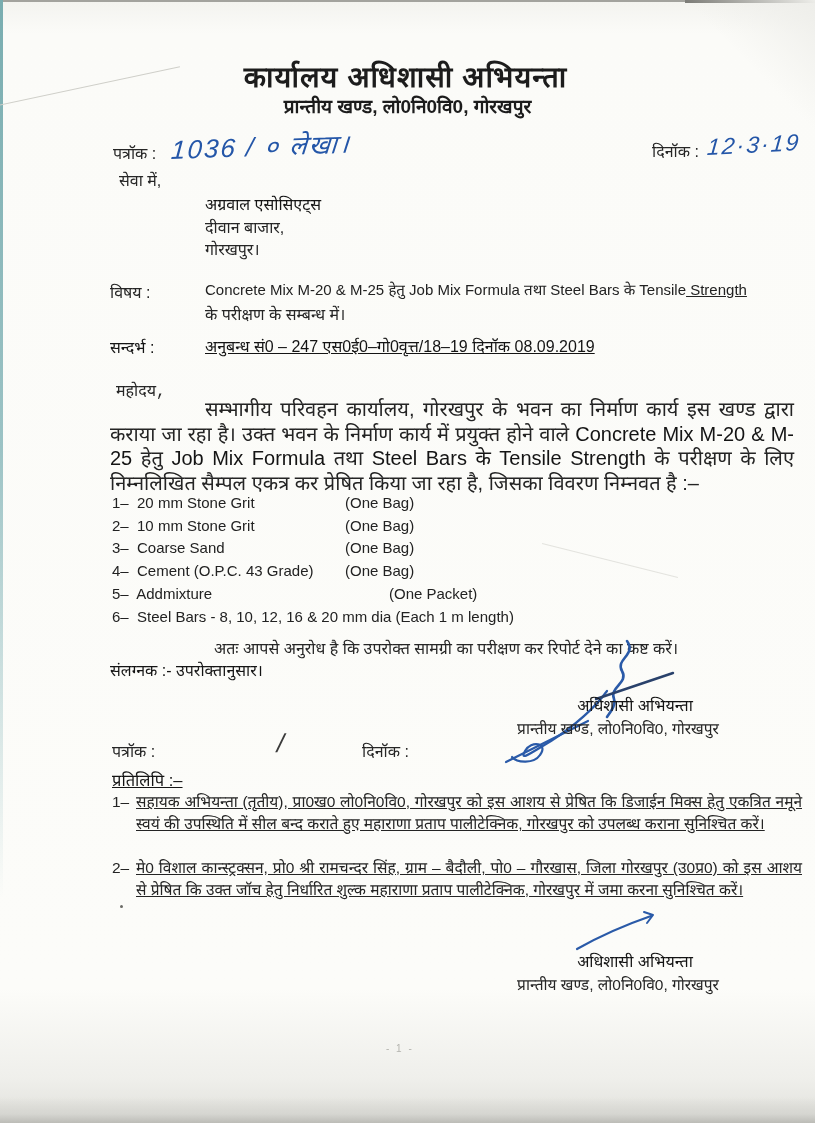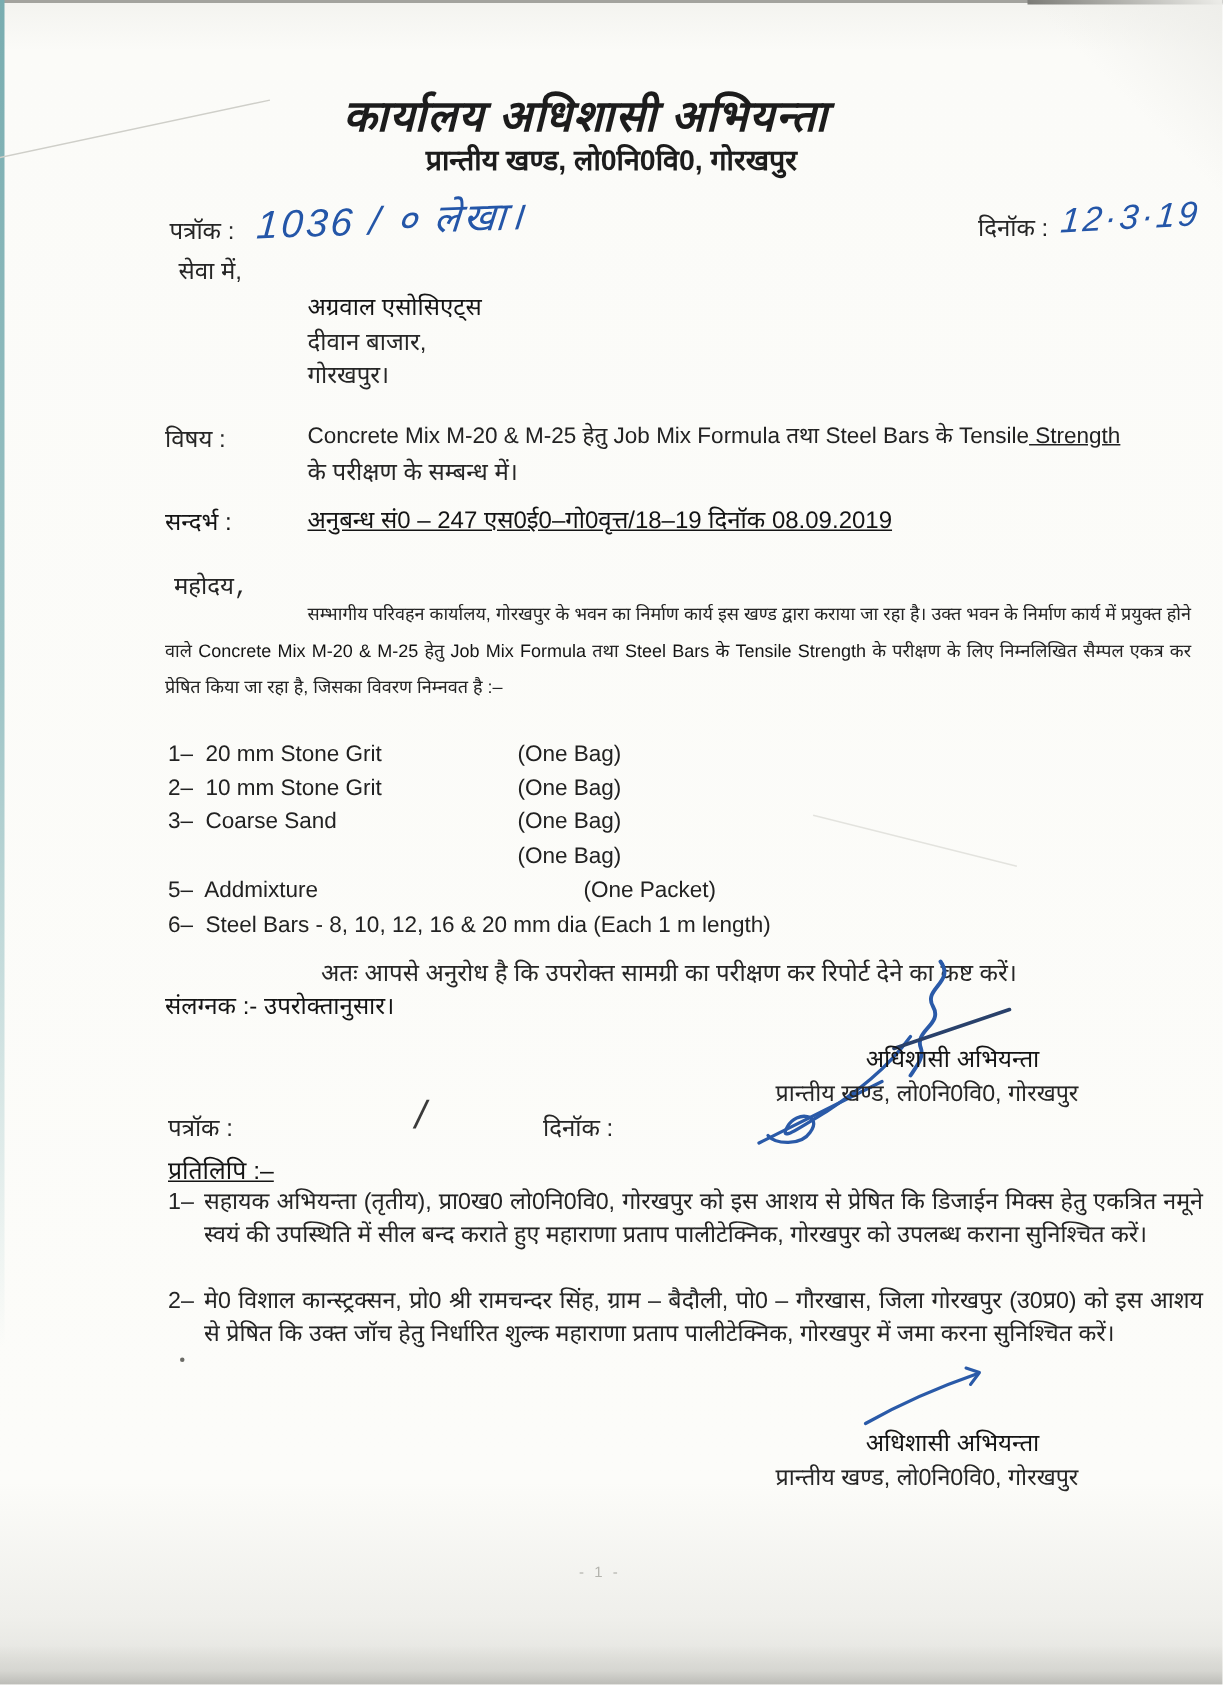--- a/index.html
+++ b/index.html
@@ -23,26 +23,26 @@
   .hand{
     color:#2456a8;font-size:26px;font-style:italic;letter-spacing:2px;
     transform:rotate(-2deg) skewX(-6deg);transform-origin:left bottom;
   }
   .hand-date{
     color:#2456a8;font-size:23px;font-style:italic;letter-spacing:2px;
     transform:rotate(-3deg) skewX(-8deg);transform-origin:left bottom;
   }
   .eng{font-size:15px;color:#222;}
   .para{
-    width:684px;font-size:12px;line-height:24.5px;text-align:justify;
+    width:684px;font-size:20px;line-height:24.5px;text-align:justify;
     text-indent:95px;color:#242424;
   }
   .copyitem{display:flex;width:690px;font-size:15.5px;line-height:21.5px;color:#242424;}
   .copyitem .n{flex:0 0 24px;font-weight:400;}
-  .copyitem .t{flex:1;text-align:justify;}
+  .copyitem .t{flex:1;text-align:justify;text-decoration:underline;}
   .sig-center{text-align:center;}
   .edge-top{left:0;top:0;width:815px;height:2px;background:#a3a39e;}
   .edge-top-dark{right:0;top:0;width:130px;height:3px;background:#7d7d78;}
   .edge-left{left:0;top:0;width:3px;height:100%;
     background:linear-gradient(180deg,#79adb0 0%,#9cc3c5 40%,rgba(156,195,197,0) 80%);}
   .edge-bottom{left:0;bottom:0;width:100%;height:26px;
     background:linear-gradient(180deg,rgba(213,213,208,0) 0%,#d6d6d1 65%,#bcbcb7 100%);}
   .fold-tr{right:0;top:0;width:140px;height:150px;
     background:linear-gradient(225deg,#eeeeea 0%,rgba(238,238,234,0) 45%);}
   .crease-tl{left:-8px;top:86px;width:190px;height:1px;background:#cfcfc9;
@@ -59,21 +59,21 @@
 <div class="page">
 
   <div class="abs edge-top"></div>
   <div class="abs edge-top-dark"></div>
   <div class="abs edge-left"></div>
   <div class="abs fold-tr"></div>
   <div class="abs crease-tl"></div>
   <div class="abs crease-mid"></div>
   <div class="abs edge-bottom"></div>
 
-  <div class="abs title" style="left:0;top:56px;width:781px;text-align:center;font-style:italic;">कार्यालय अधिशासी अभियन्ता</div>
+  <div class="abs title" style="left:15px;top:56px;width:781px;text-align:center;">कार्यालय अधिशासी अभियन्ता</div>
   <div class="abs subtitle" style="left:0;top:93px;width:815px;text-align:center;">प्रान्तीय खण्ड, लो0नि0वि0, गोरखपुर</div>
 
   <div class="abs dev" style="left:113px;top:142px;">पत्रॉक :</div>
   <div class="abs hand nowrap" style="left:170px;top:131px;">1036 / ० लेखा।</div>
   <div class="abs dev" style="left:652px;top:140px;">दिनॉक :</div>
   <div class="abs hand-date nowrap" style="left:706px;top:134px;">12·3·19</div>
 
   <div class="abs dev" style="left:119px;top:169px;">सेवा में,</div>
   <div class="abs dev bold" style="left:205px;top:193px;">अग्रवाल एसोसिएट्स</div>
   <div class="abs dev" style="left:205px;top:216px;">दीवान बाजार,</div>
@@ -104,20 +104,24 @@
     <span>10 mm Stone Grit</span>
   </div>
   <div class="abs eng" style="left:345px;top:517px;">(One Bag)</div>
 
   <div class="abs eng nowrap" style="left:112px;top:539px;">
     <span>3–</span>&nbsp;
     <span>Coarse Sand</span>
   </div>
   <div class="abs eng" style="left:345px;top:539px;">(One Bag)</div>
 
+  <div class="abs eng nowrap" style="left:112px;top:562px;">
+    <span>4–</span>&nbsp;
+    <span>Cement (O.P.C. 43 Grade)</span>
+  </div>
   <div class="abs eng" style="left:345px;top:562px;">(One Bag)</div>
 
   <div class="abs eng nowrap" style="left:112px;top:585px;">
     <span>5–</span>&nbsp;
     <span>Addmixture</span>
   </div>
   <div class="abs eng" style="left:345px;top:585px;margin-left:44px;">(One Packet)</div>
 
   <div class="abs eng nowrap" style="left:112px;top:608px;">
     <span>6–</span>&nbsp;

